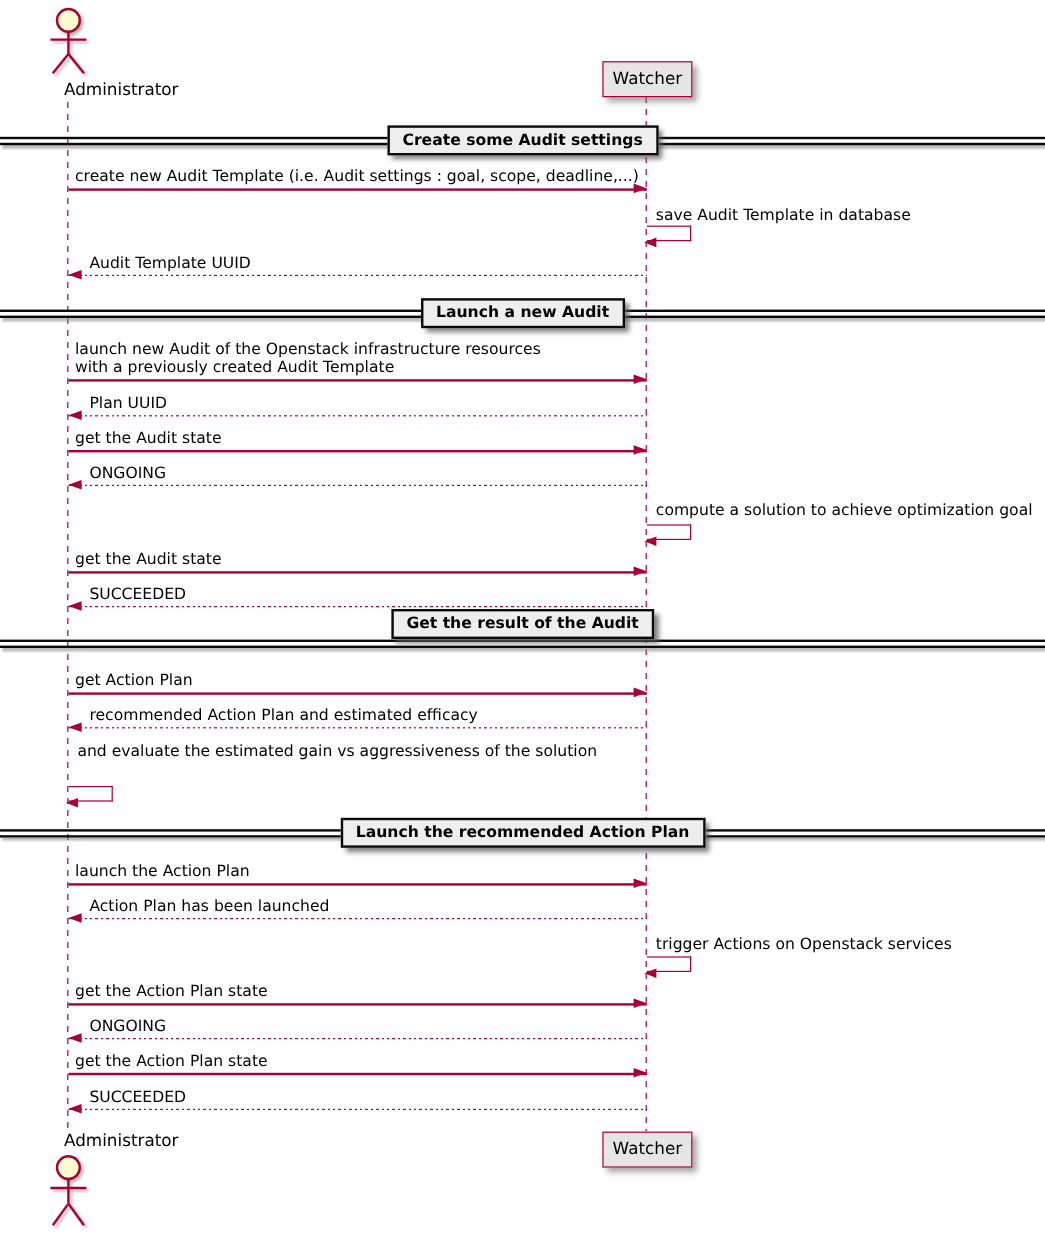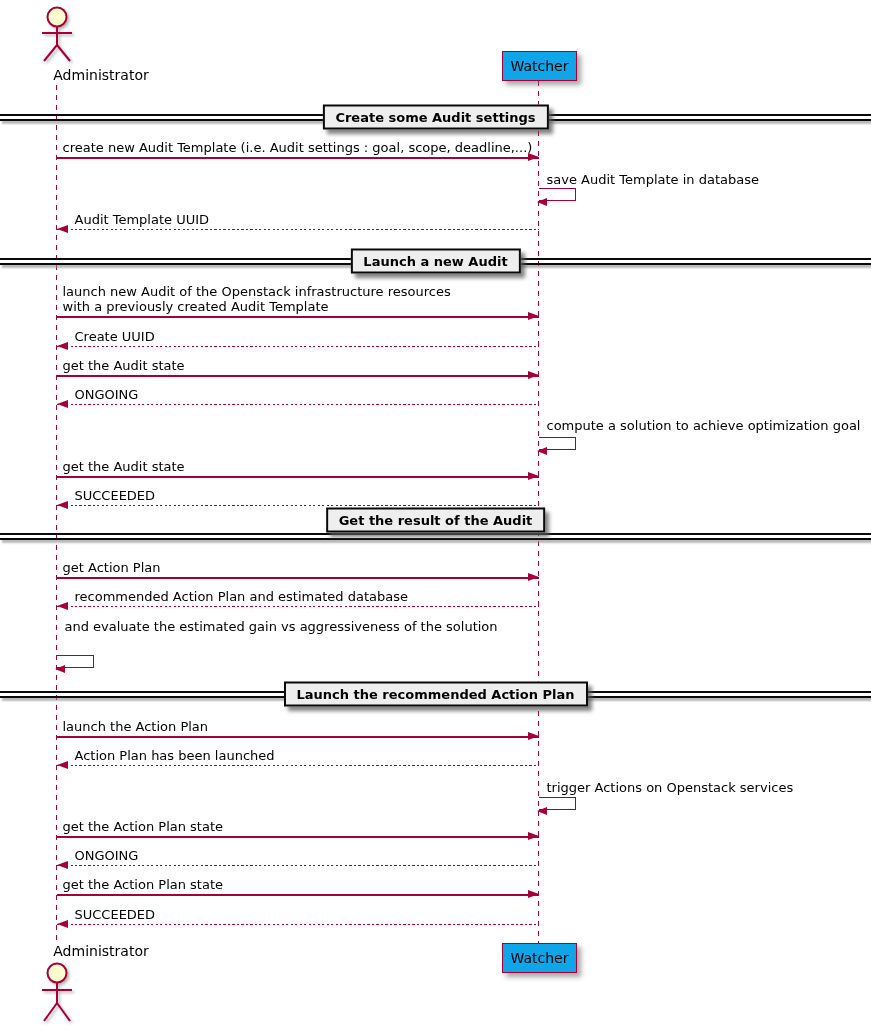--- a/index.html
+++ b/index.html
@@ -9,21 +9,21 @@
   
   .lifeline{position:absolute;width:1px;
     background:repeating-linear-gradient(to bottom,#A80036 0 5px,transparent 5px 10px);}
 
   
   .actor-wrap{position:absolute;}
   .actor-label{position:absolute;transform:translateX(-50%);font-size:14px;white-space:nowrap;margin-left:44px;}
   .actor-svg{filter:drop-shadow(2.5px 2.5px 1.5px rgba(120,120,120,.55));}
 
   
-  .participant{position:absolute;box-sizing:border-box;background:#0ea5e9;border:1.5px solid #A80036;
+  .participant{position:absolute;box-sizing:border-box;background:#e5e5e5;border:1.5px solid #A80036;
     font-size:14px;display:flex;align-items:center;justify-content:center;white-space:nowrap;
     box-shadow:4px 4px 5px rgba(110,110,110,.6);}
 
   
   .divider-line{position:absolute;left:0;width:100%;height:3px;box-sizing:content-box;
     border-top:2px solid #0a0a0a;border-bottom:2px solid #0a0a0a;
     box-shadow:2px 3px 2px rgba(140,140,140,.6);}
   .divider-label{position:absolute;left:50%;transform:translate(-50%,-50%);
     background:#EEEEEE;border:2px solid #0a0a0a;padding:3px 11px;font-size:13px;font-weight:bold;
     white-space:nowrap;box-shadow:4px 4px 4px rgba(90,90,90,.75);}
@@ -107,21 +107,21 @@
         <div class="head-r"></div>
         <div class="msg-text" style="left: 6px;">
           <div>launch new Audit of the Openstack infrastructure resources</div>
           <div>with a previously created Audit Template</div>
         </div>
       </div>
       <div class="msg" style="left: 56.5px; top: 347px; width: 482px;">
         <div class="msg-line dotted"></div>
         <div class="head-l"></div>
         <div class="msg-text" style="left: 18px;">
-          <div>Create UUID</div>
+          <div>Plan UUID</div>
         </div>
       </div>
       <div class="msg" style="left: 56.5px; top: 376px; width: 482px;">
         <div class="msg-line"></div>
         <div class="head-r"></div>
         <div class="msg-text" style="left: 6px;">
           <div>get the Audit state</div>
         </div>
       </div>
       <div class="msg" style="left: 56.5px; top: 405px; width: 482px;">
@@ -157,21 +157,21 @@
         <div class="msg-line"></div>
         <div class="head-r"></div>
         <div class="msg-text" style="left: 6px;">
           <div>get Action Plan</div>
         </div>
       </div>
       <div class="msg" style="left: 56.5px; top: 607px; width: 482px;">
         <div class="msg-line dotted"></div>
         <div class="head-l"></div>
         <div class="msg-text" style="left: 18px;">
-          <div>recommended Action Plan and estimated database</div>
+          <div>recommended Action Plan and estimated efficacy</div>
         </div>
       </div>
       <div class="self-text" style="left: 64.5px; top: 619px;">
         <div>and evaluate the estimated gain vs aggressiveness of the solution</div>
       </div>
       <div class="self-loop" style="left: 56.5px; top: 655px;">
         <div class="head-l"></div>
       </div>
       <div class="divider-line" style="top: 690.5px;"></div>
       <div class="divider-label" style="top: 694px;">Launch the recommended Action Plan</div>

